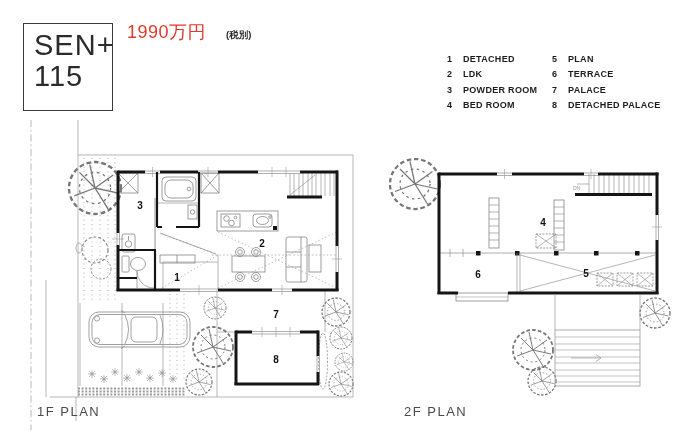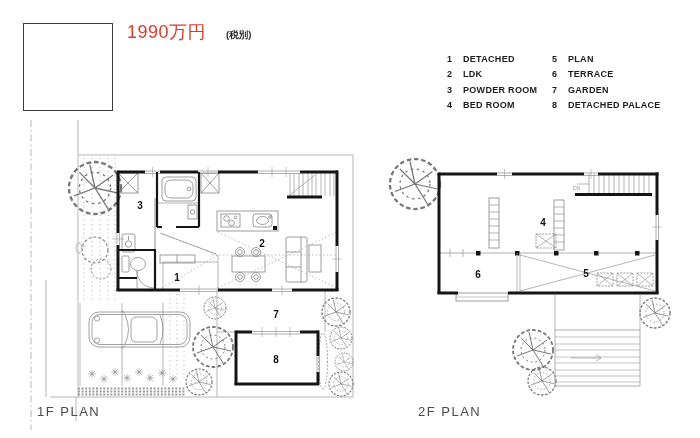--- a/index.html
+++ b/index.html
@@ -16,21 +16,21 @@
   #price .tax{font-size:9.5px;color:#2a2a2a;margin-left:20px;font-weight:600;}
   
   .legend-col{top:51px;font-size:9px;font-weight:bold;color:#1c1c1c;letter-spacing:.3px;}
   #legend-col1{left:447px;}
   #legend-col2{left:552px;}
   .lg-row{display:flex;height:15.5px;align-items:center;}
   .lg-num{width:16px;}
   
   .plan-label{font-size:13px;letter-spacing:1.5px;color:#4a4a4a;}
   #plan1-label{left:37px;top:404px;}
-  #plan2-label{left:404px;top:404px;margin-left:14px;}
+  #plan2-label{left:404px;top:404px;}
   svg text{font-family:"Liberation Sans",sans-serif;}
 </style>
 </head>
 <body>
 
 <div id="canvas">
 
   <svg class="abs" style="left:0;top:0" width="700" height="438" viewBox="0 0 700 438">
     <defs>
       <g id="tree" stroke="#777" fill="none">
@@ -276,20 +276,22 @@
       <text x="276" y="318">7</text>
       <text x="276" y="363">8</text>
       <text x="543" y="226">4</text>
       <text x="586" y="277">5</text>
       <text x="478" y="278">6</text>
       <text x="573" y="190" font-size="5" font-weight="normal" fill="#999" text-anchor="start">DN</text>
     </g>
   </svg>
 
   <div id="logo-box" class="abs">
+    <div class="l">SEN+</div>
+    <div class="l">115</div>
   </div>
 
   <div id="price" class="abs">
     <span class="amt">1990万円</span><span class="tax">(税別)</span>
   </div>
 
   <div id="legend-col1" class="abs legend-col">
     <div class="lg-row">
       <span class="lg-num">1</span>
       <span>DETACHED</span>
@@ -312,21 +314,21 @@
     <div class="lg-row">
       <span class="lg-num">5</span>
       <span>PLAN</span>
       </div>
     <div class="lg-row">
       <span class="lg-num">6</span>
       <span>TERRACE</span>
       </div>
     <div class="lg-row">
       <span class="lg-num">7</span>
-      <span>GARDEN</span>
+      <span>PALACE</span>
       </div>
     <div class="lg-row">
       <span class="lg-num">8</span>
       <span>DETACHED PALACE</span>
       </div>
   </div>
 
   <div id="plan1-label" class="abs plan-label">1F PLAN</div>
   <div id="plan2-label" class="abs plan-label">2F PLAN</div>
 

